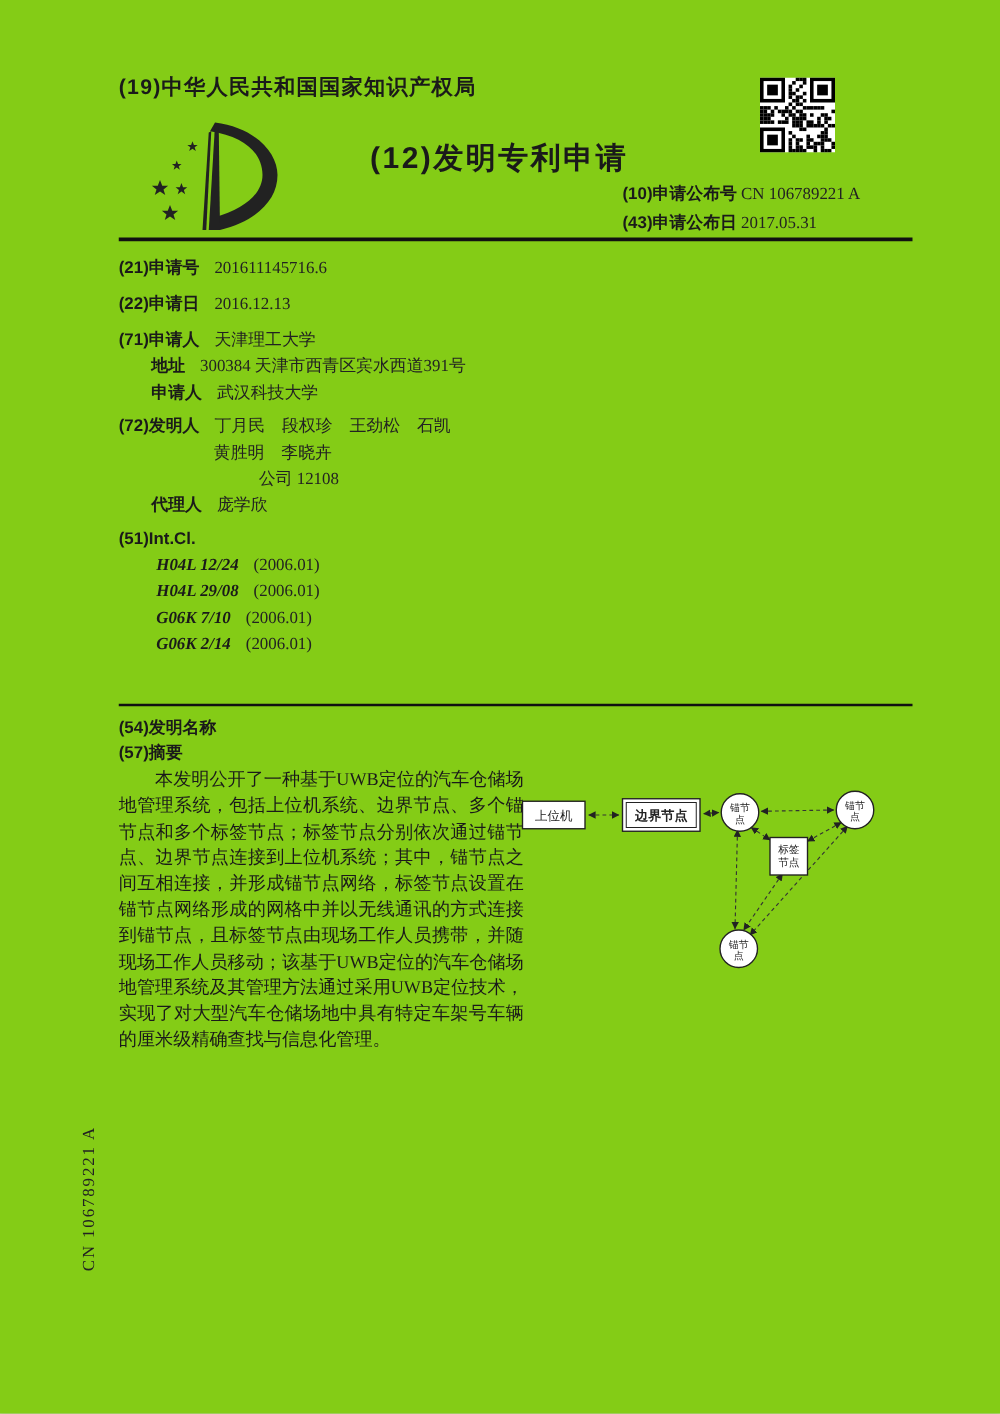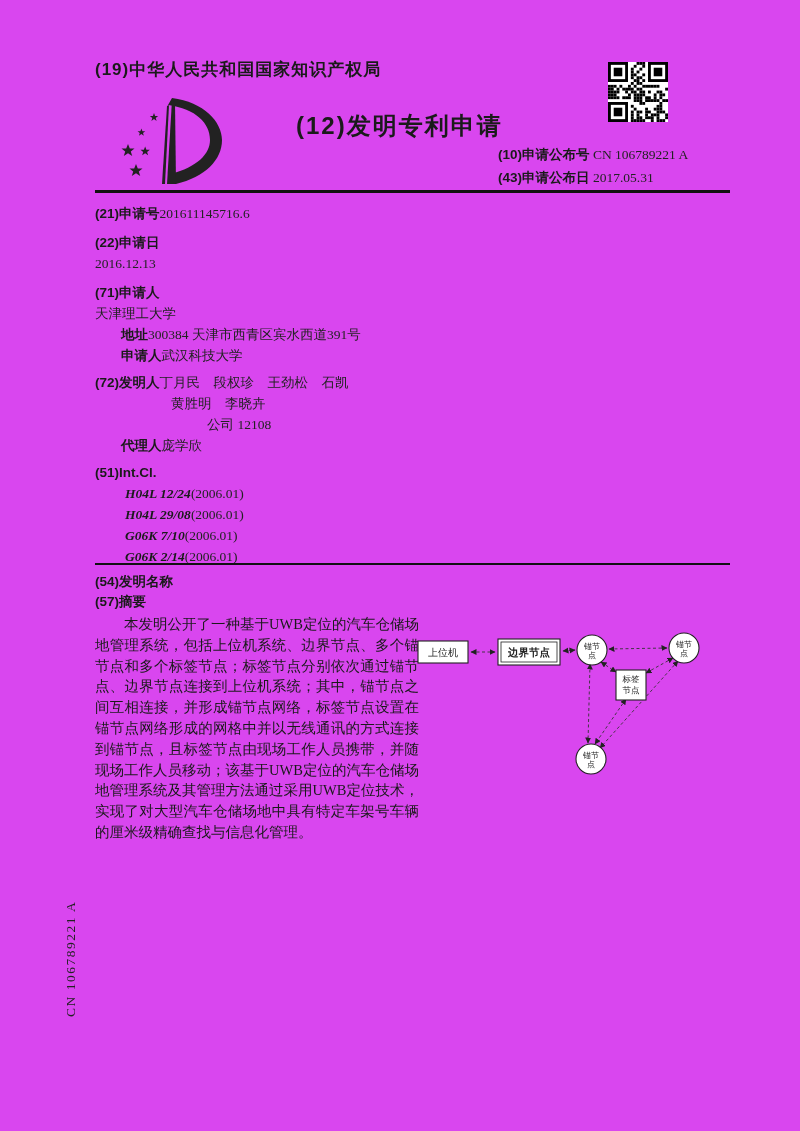--- a/index.html
+++ b/index.html
@@ -1,37 +1,37 @@
 <!DOCTYPE html>
 <html><head>
 <meta charset="utf-8">
 <style>
   html,body{margin:0;padding:0;background:#e8e8e8;}
-  #page{position:relative;width:800px;height:1131px;background:#d946ef;overflow:hidden;
+  #page{position:relative;width:800px;height:1131px;background:#84cc16;overflow:hidden;
         font-family:"Liberation Serif",serif;color:#1a1a1a;box-shadow:0 0 4px rgba(0,0,0,.25);}
   .sans{font-family:"Liberation Sans",sans-serif;}
   .blabel{font-family:Liberation Sans, sans-serif;font-weight:bold;}
   .val{font-family:"Liberation Serif",serif;color:#222;}
 
   .office-line{position:absolute;left:95px;top:58px;font-size:17px;font-family:"Liberation Sans",sans-serif;font-weight:600;letter-spacing:1px;}
   .doc-type{position:absolute;left:296px;top:110px;font-size:24px;font-weight:bold;font-family:"Liberation Sans",sans-serif;letter-spacing:2px;}
   .pubrow{position:absolute;left:498px;font-size:13.5px;white-space:nowrap;}
   .pubrow .blabel{font-size:13.5px;}
   #pubnum{top:146px;}
   #pubdate{top:169px;}
   .qr{position:absolute;left:608px;top:62px;width:60px;height:60px;}
   .logo{position:absolute;left:112px;top:92px;width:116px;height:96px;}
 
   .rule{position:absolute;left:95px;width:635px;background:#111;}
   #rule1{top:190px;height:3px;}
   #rule2{top:563px;height:2px;}
 
   .bib{position:absolute;left:95px;top:203px;width:410px;font-size:13.5px;line-height:21px;}
-  .brow{display:flex;gap:0;white-space:nowrap;}
-  .mt8{margin-top:8px;flex-direction:column;} .mt6{margin-top:6px;}
+  .brow{display:flex;gap:12px;white-space:nowrap;}
+  .mt8{margin-top:8px;} .mt6{margin-top:6px;}
   .ind1{padding-left:26px;} .ind-inv{padding-left:76px;} .ind-co{padding-left:112px;} .ind-cl{padding-left:30px;}
   .iclcode{font-style:italic;font-weight:bold;font-family:"Liberation Serif",serif;}
   .pages-line{position:absolute;left:95px;top:537px;width:620px;text-align:right;font-size:13px;}
 
   .content{position:absolute;left:95px;top:572px;width:324px;}
   .seclabel{font-family:"Liberation Sans",sans-serif;font-weight:bold;font-size:13.5px;line-height:20px;}
   .title-p{margin:2px 0 2px 0;font-size:14.5px;line-height:22px;text-indent:2em;text-align:justify;}
   .abstract-p{margin:2px 0 0 0;font-size:14.5px;line-height:20.8px;text-indent:2em;text-align:justify;}
 
   .figure{position:absolute;left:410px;top:622px;width:320px;height:175px;}

